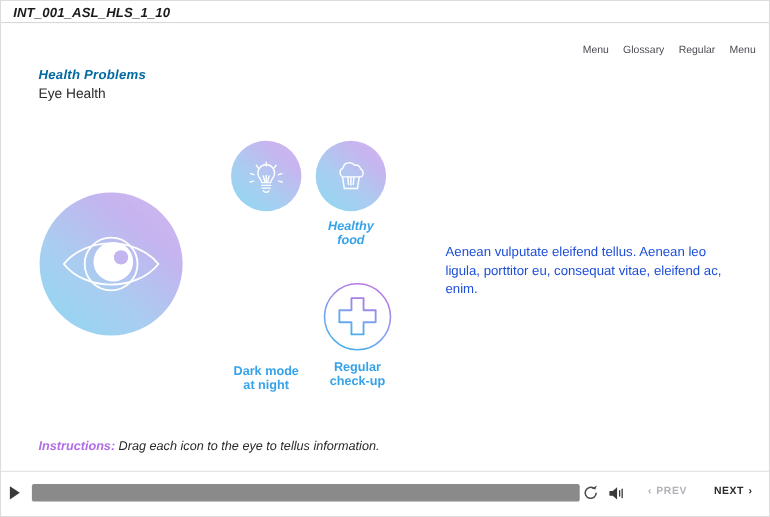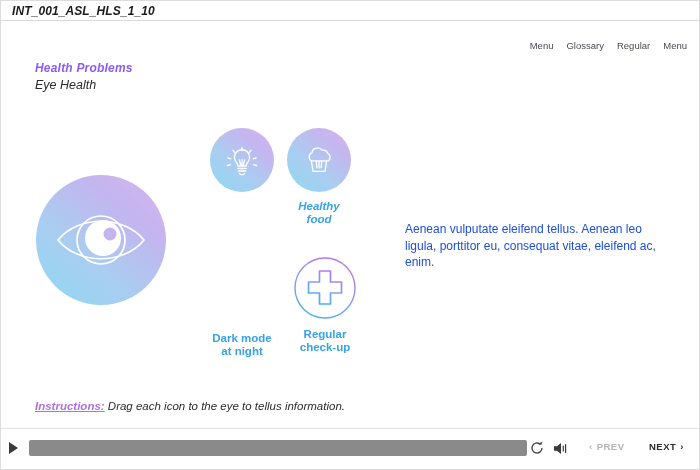--- a/index.html
+++ b/index.html
@@ -36,25 +36,25 @@
   }
   .topnav a{
     font-size:9.5px;color:#4a4a52;text-decoration:none;
     white-space:nowrap;
   }
 
   
   .kicker{
     position:absolute;left:34px;top:60px;
     font-size:12px;font-weight:bold;font-style:italic;
-    color:#8b5cf6;letter-spacing:.2px;
+    color:#0369a1;letter-spacing:.2px;
   }
   .subtitle{
     position:absolute;left:34px;top:77px;
-    font-size:12.5px;font-style:italic;color:#2b2b2b;
+    font-size:12.5px;color:#2b2b2b;
   }
 
   
   .eye-wrap{
     position:absolute;left:35px;top:182px;width:130px;height:113px;
   }
   .eye-circle{
     position:absolute;left:0;top:-8px;width:130px;height:130px;
     border-radius:50%;
     background:linear-gradient(40deg,#8fd8f2 0%,#a9cdf0 38%,#c4b4ef 72%,#d4b7f0 100%);
@@ -90,21 +90,21 @@
   .bodycopy{
     position:absolute;left:404px;top:220px;width:268px;
     font-size:12px;line-height:16.5px;color:#1d4ed8;
   }
 
   
   .instructions{
     position:absolute;left:34px;top:399px;
     font-size:11.5px;font-style:italic;color:#2b2b2b;
   }
-  .instructions b{color:#b06ee8;font-weight:bold;font-style:italic;text-decoration:underline;}
+  .instructions b{color:#b06ee8;font-weight:bold;font-style:italic;}
 
   
   .playerbar{
     position:absolute;left:0;right:0;bottom:0;height:40px;
     border-top:1px solid #e2e2e2;background:#fff;
   }
   .play-btn{
     position:absolute;left:8px;top:13px;
     width:0;height:0;
     border-left:9px solid #3a3a3a;

